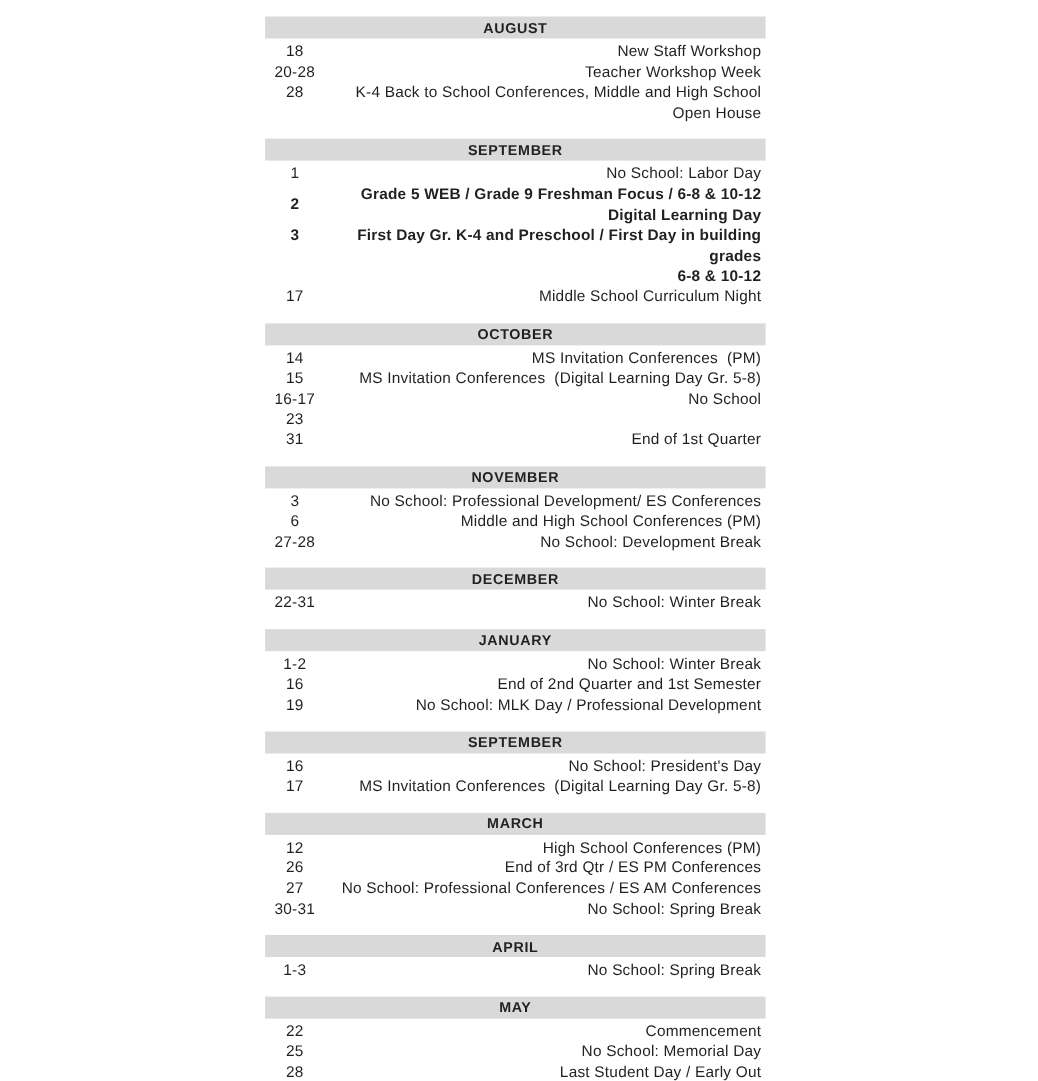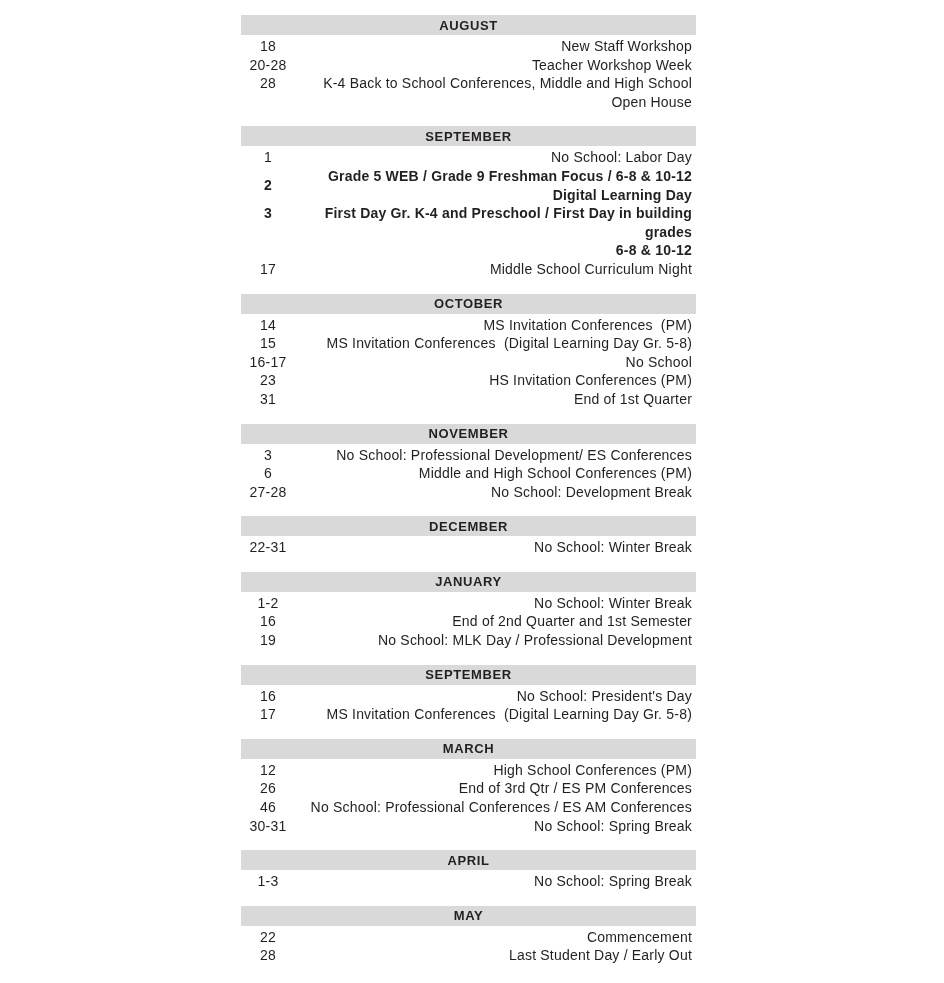--- a/index.html
+++ b/index.html
@@ -129,21 +129,20 @@
     <span class="event-text">MS Invitation Conferences  (Digital Learning Day Gr. 5-8)</span>
   </div>
 
   <div class="event-row">
     <span class="event-date">16-17</span>
     <span class="event-text">No School</span>
   </div>
 
   <div class="event-row">
     <span class="event-date">23</span>
-    <span class="event-text">HS Invitation Conferences (PM)</span>
   </div>
 
   <div class="event-row">
     <span class="event-date">31</span>
     <span class="event-text">End of 1st Quarter</span>
   </div>
 </div>
   </section>
 
   <section class="month">
@@ -228,21 +227,21 @@
     <span class="event-date">12</span>
     <span class="event-text">High School Conferences (PM)</span>
   </div>
 
   <div class="event-row">
     <span class="event-date">26</span>
     <span class="event-text">End of 3rd Qtr / ES PM Conferences</span>
   </div>
 
   <div class="event-row">
-    <span class="event-date">46</span>
+    <span class="event-date">27</span>
     <span class="event-text">No School: Professional Conferences / ES AM Conferences</span>
   </div>
 
   <div class="event-row">
     <span class="event-date">30-31</span>
     <span class="event-text">No School: Spring Break</span>
   </div>
 </div>
   </section>
 
@@ -261,20 +260,24 @@
   <section class="month">
     <div class="month-header">
       <span class="month-name">MAY</span>
     </div>
     <div class="events">
   <div class="event-row">
     <span class="event-date">22</span>
     <span class="event-text">Commencement</span>
   </div>
 
+  <div class="event-row">
+    <span class="event-date">25</span>
+    <span class="event-text">No School: Memorial Day</span>
+  </div>
 
   <div class="event-row">
     <span class="event-date">28</span>
     <span class="event-text">Last Student Day / Early Out</span>
   </div>
 
 </div>
   </section>
 </div>
 

